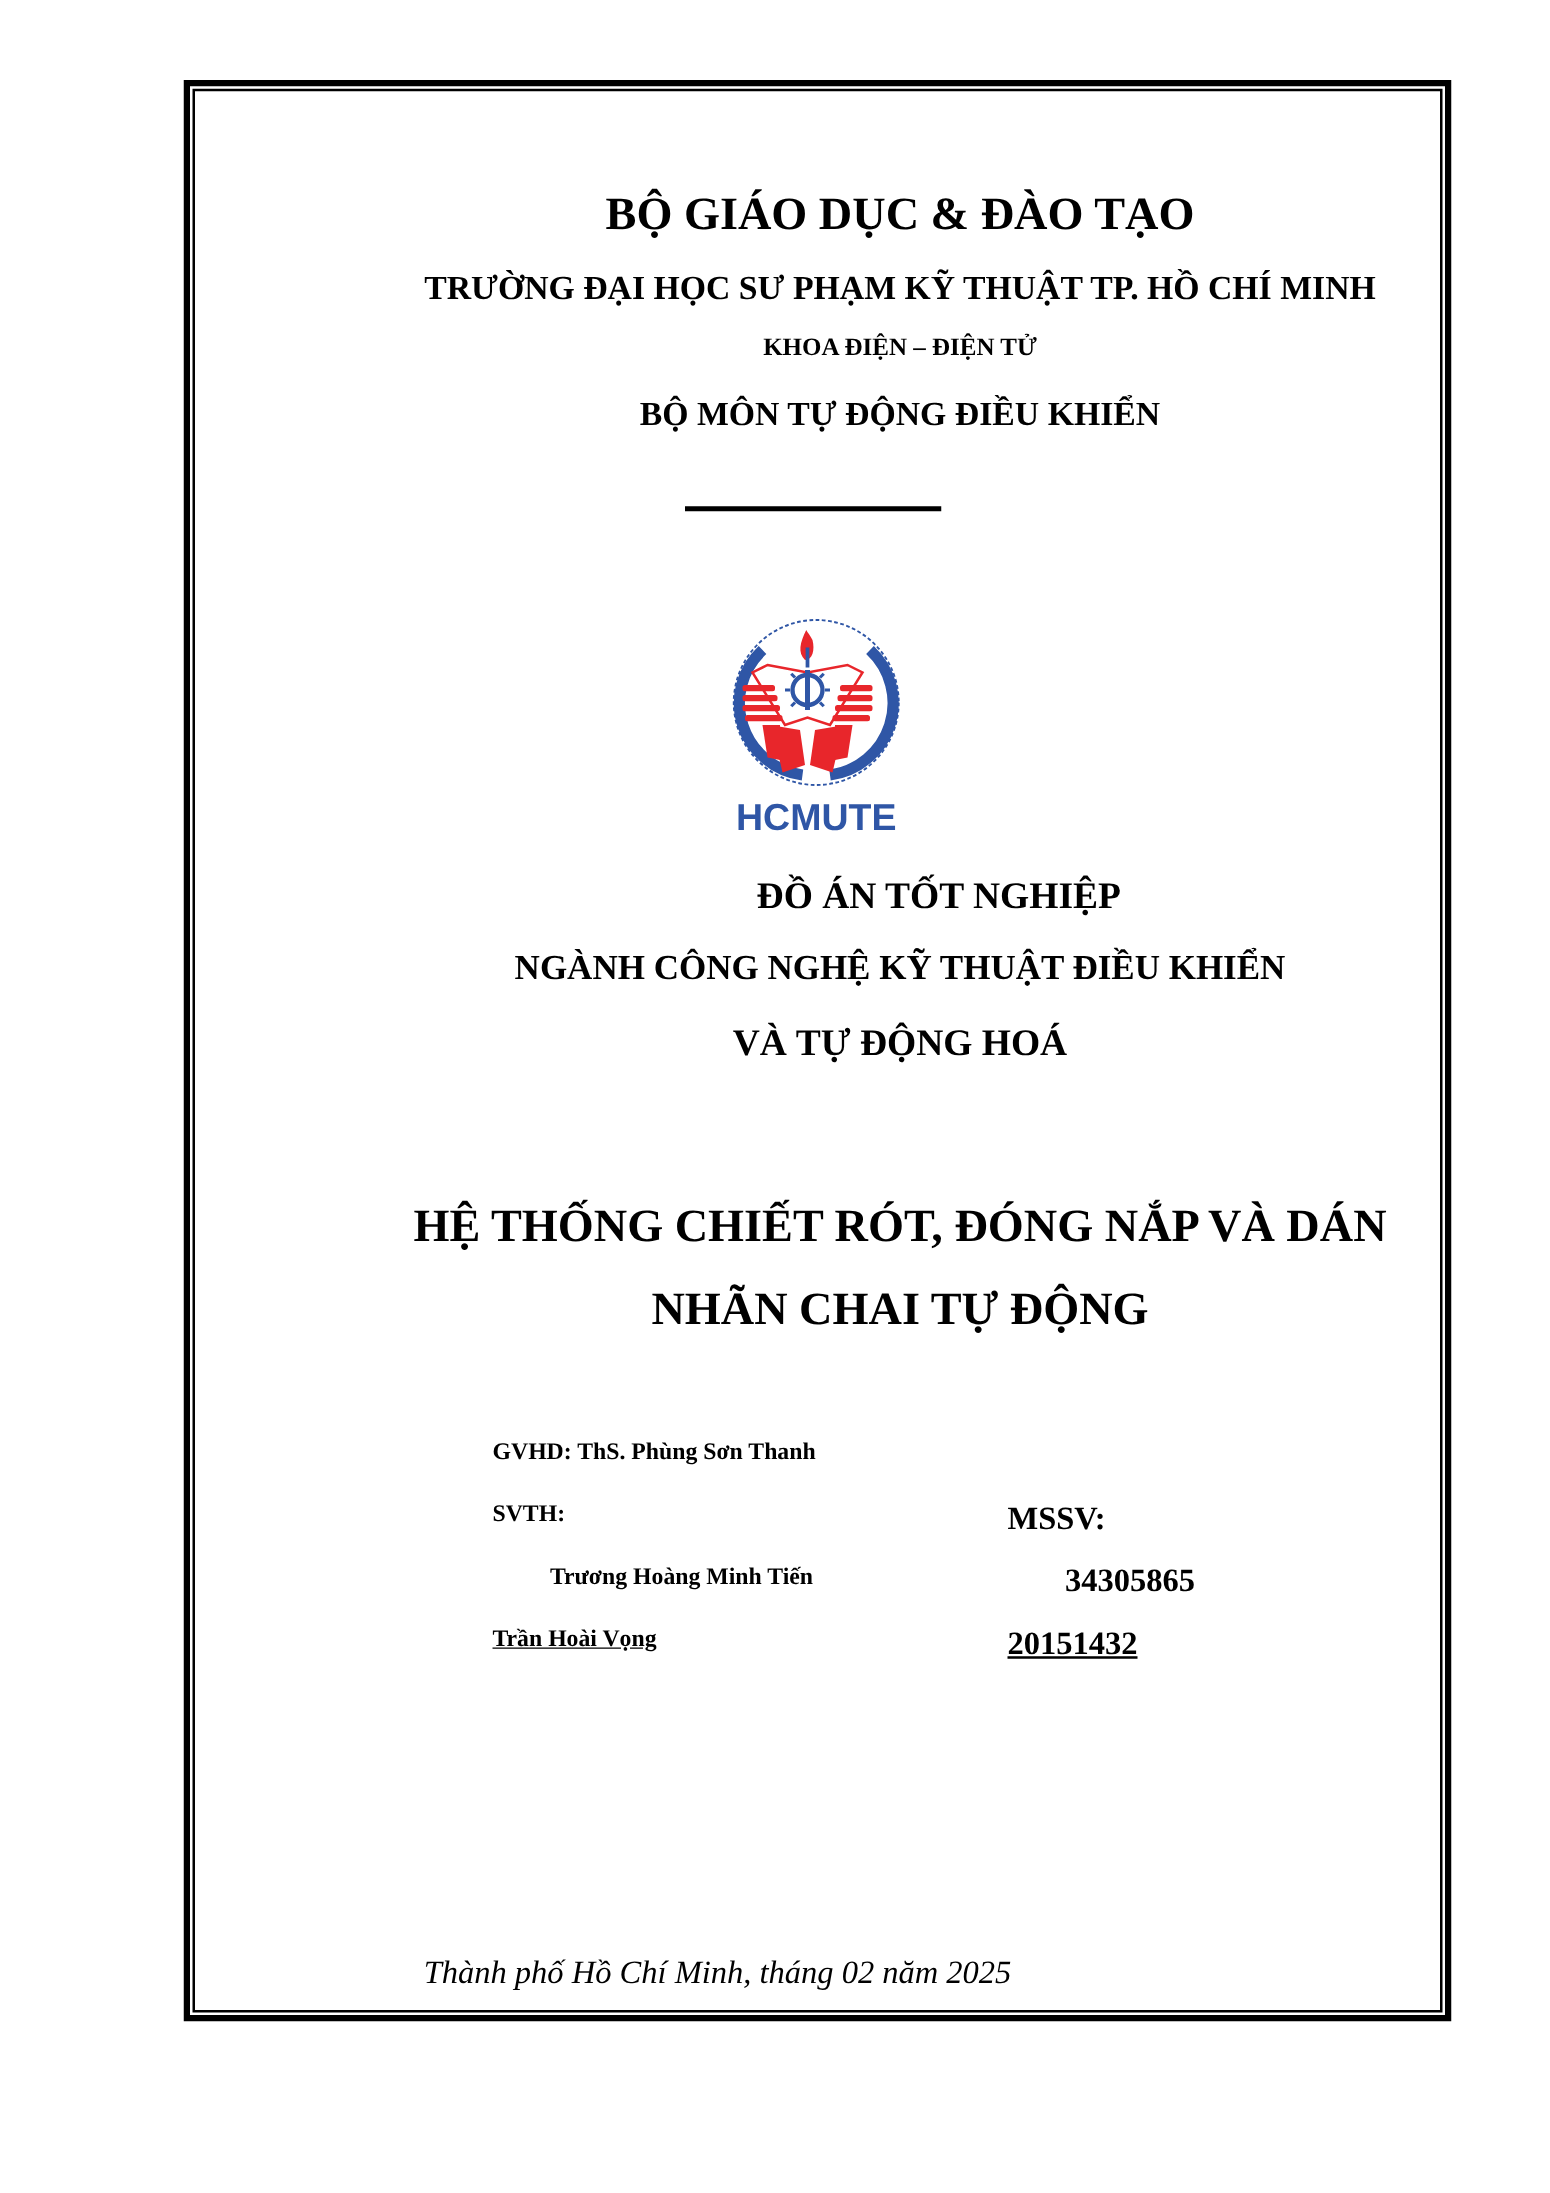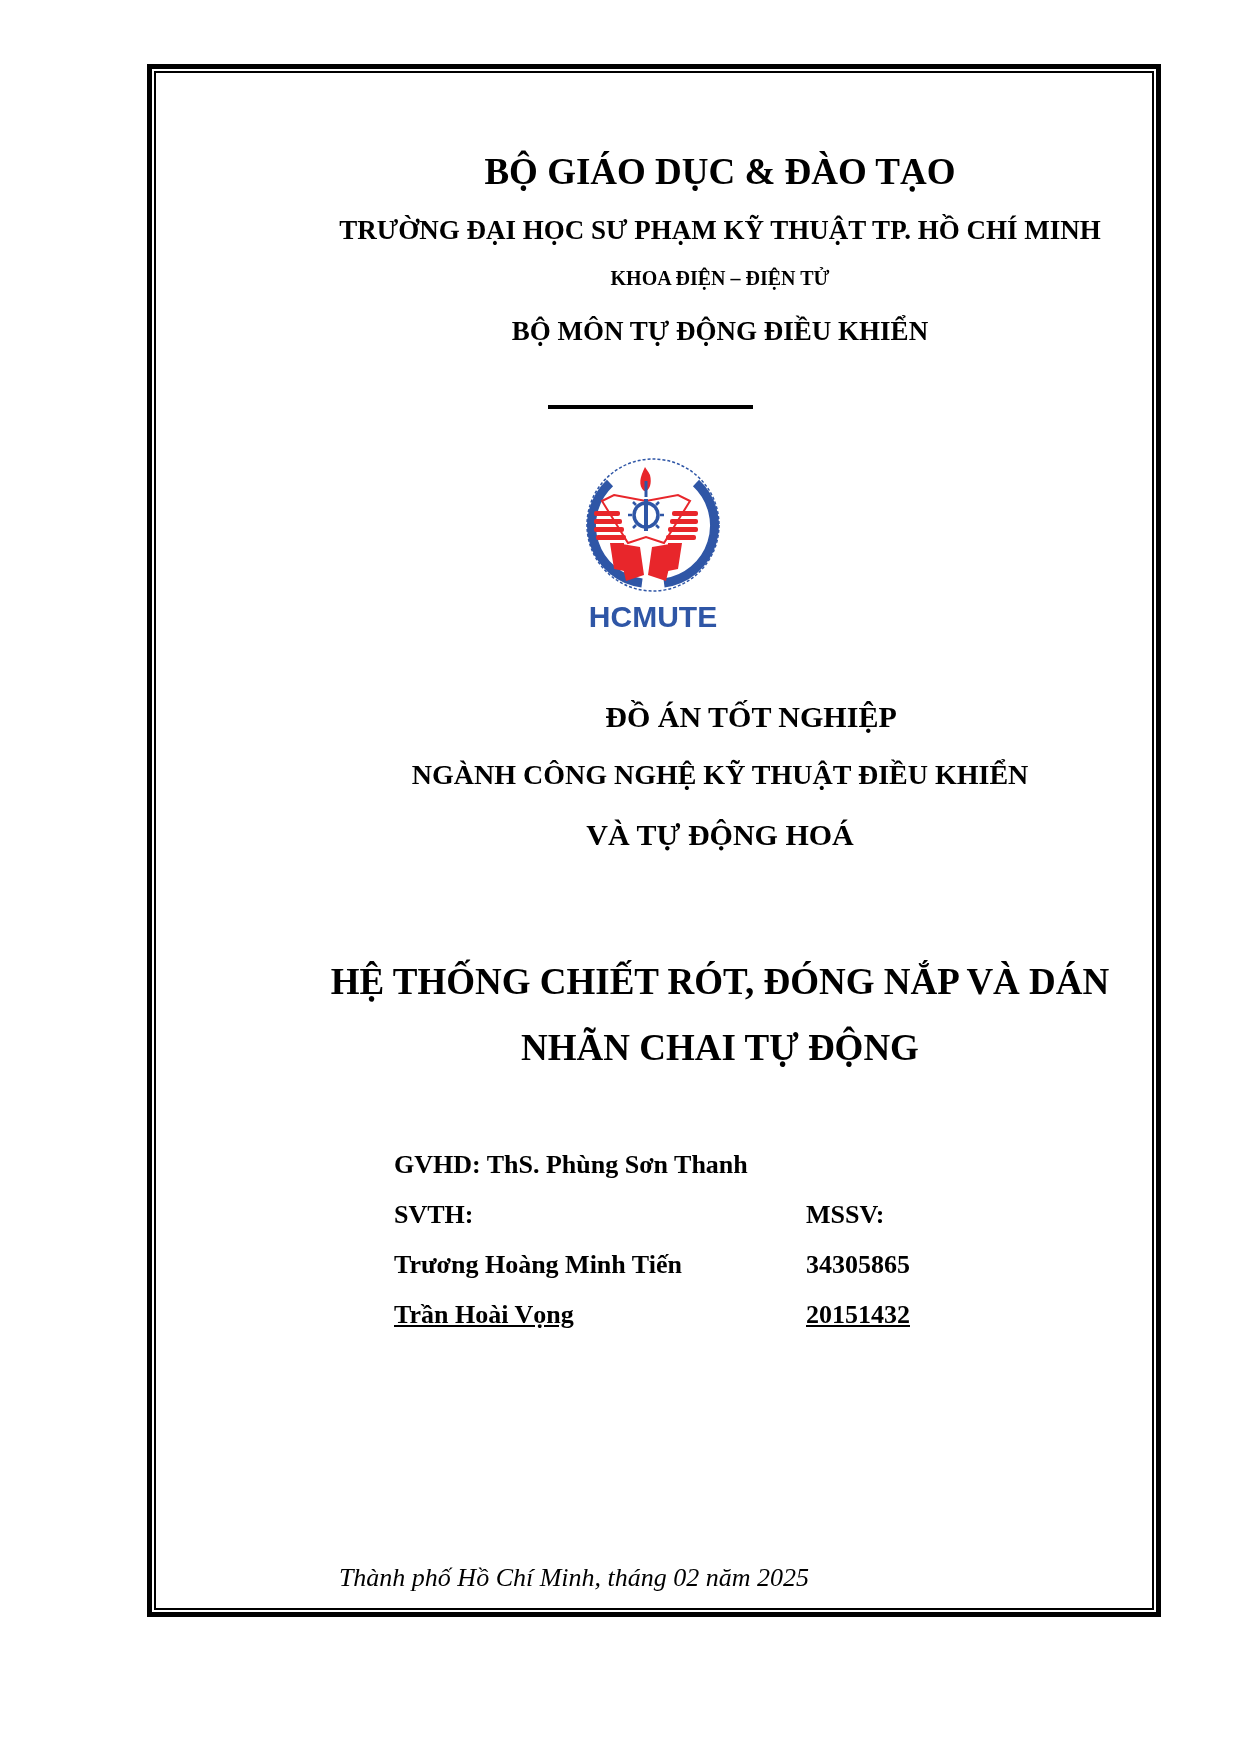--- a/index.html
+++ b/index.html
@@ -13,32 +13,32 @@
 
   .line { position:absolute; left:154px; width:1132px; text-align:center; font-weight:bold;
           white-space:nowrap; line-height:1; }
   .h-ministry { top:153px; font-size:37px; }
   .h-univ { top:217px; font-size:27px; }
   .h-faculty { top:268px; font-size:20px; }
   .h-dept { top:318px; font-size:27px; }
 
   .divider { position:absolute; left:548px; top:405px; width:205px; height:4px; background:#000; }
 
-  .logo { position:absolute; left:580px; top:455px; width:150px; height:185px; }
+  .logo { position:absolute; left:580px; top:492px; width:150px; height:185px; }
 
   .h-project { top:702px; font-size:30px;padding-left:31px; }
   .h-major1 { top:761px; font-size:28px; }
   .h-major2 { top:820px; font-size:30px; }
 
   .h-title1 { top:963px; font-size:37px; }
   .h-title2 { top:1029px; font-size:37px; }
 
-  .info { position:absolute; left:394px; font-weight:bold; font-size:26px; white-space:nowrap; line-height:1; }
+  .info { position:absolute; left:394px; font-weight:bold; font-size:19px; white-space:nowrap; line-height:1; }
   .info-r { position:absolute; left:806px; font-weight:bold; font-size:26px; white-space:nowrap; line-height:1; }
-  .r1 { top:1152px; } .r2 { top:1202px; } .r3 { top:1252px; } .r4 { top:1302px;text-decoration:underline; }
+  .r1 { top:1152px; } .r2 { top:1202px; } .r3 { top:1252px;margin-left:46px; } .r4 { top:1302px;text-decoration:underline; }
 
   .footer { position:absolute; left:154px; width:840px; top:1565px; text-align:center;
             font-style:italic; font-size:26px; line-height:1; white-space:nowrap; }
 </style>
 </head>
 <body>
 
 <div class="frame-outer"></div>
 <div class="frame-inner"></div>
 

